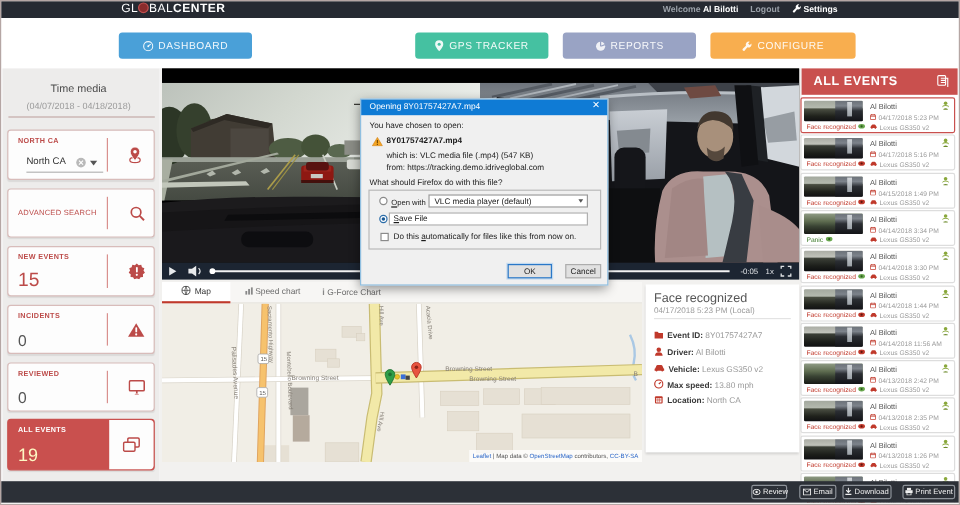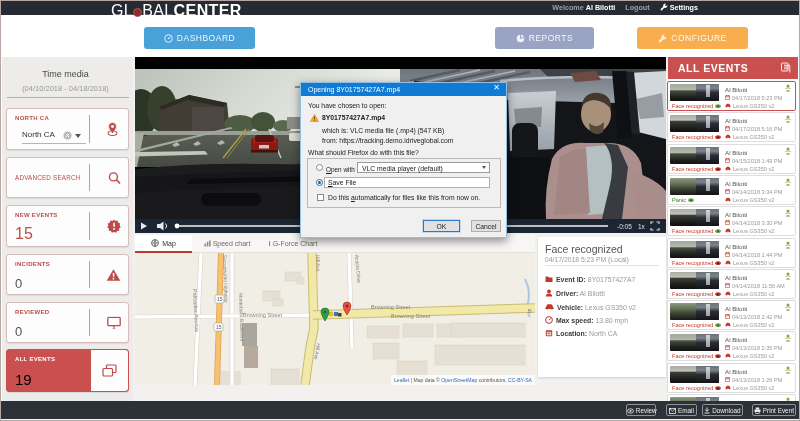--- a/index.html
+++ b/index.html
@@ -3,45 +3,45 @@
 <meta charset="utf-8">
 <style>
 * { margin:0; padding:0; box-sizing:border-box; }
 html,body { width:800px; height:421px; overflow:hidden; background:#fff; font-family:"Liberation Sans", sans-serif; }
 #page { position:absolute; left:0; top:0; width:800px; height:421px; background:#fff; }
 #pgborder { left:0; top:0; width:800px; height:421px; box-shadow: inset 0 0 0 1px #b5a6a4; z-index:50; pointer-events:none; }
 .abs { position:absolute; }
 
 
 #hdr { left:1px; top:1px; width:798px; height:14px; background:#262a32; }
-#logo { left:111px; top:1.5px; font-size:16px; color:#fff; letter-spacing:0.4px; white-space:nowrap; }
+#logo { left:101px; top:1.5px; font-size:10px; color:#fff; letter-spacing:0.4px; white-space:nowrap; }
 #logo b { font-weight:bold; }
 .logo-o { display:inline-block; width:9px; height:9px; border-radius:50%; background:#8a2c2c; border:1.5px solid #c05050; vertical-align:-1px; }
 #hdr-right { right:102px; top:2.5px; font-size:7.2px; color:#9aa0a8; white-space:nowrap;font-weight:bold; }
 #hdr-right b { color:#fff; }
 #hdr-right .sp { display:inline-block; width:10px; }
 
 
-.navbtn { top:27px; height:22px; border-radius:3px; color:rgba(255,255,255,0.92); font-size:8.5px; letter-spacing:0.5px; text-align:center; line-height:22px; white-space:nowrap;margin-left:45px; }
+.navbtn { top:27px; height:22px; border-radius:3px; color:rgba(255,255,255,0.92); font-size:8.5px; letter-spacing:0.5px; text-align:center; line-height:22px; white-space:nowrap; }
 .navbtn svg { vertical-align:-2px; margin-right:4px; }
 #nav-ev:after { content:""; position:absolute; left:50%; margin-left:-5px; top:21px; border-left:5px solid transparent; border-right:5px solid transparent; border-top:5px solid #c84f4c; }
 
 
 #lsb { left:2px; top:57px; width:131px; height:344px; background:#edeceb; }
 #tp1 { left:0; top:69px; width:131px; text-align:center; font-size:9px; color:#4a4a4a; }
 #tp2 { left:0; top:84px; width:131px; text-align:center; font-size:7.5px; color:#9a9a9a; }
 #tphr { left:7px; top:97px; width:122px; border-top:1px solid #c4aaa8; }
 .card { left:6px; width:123px; background:#fdfdfd; border:1px solid #d8bcba; border-radius:3px; box-shadow:0 1px 1px rgba(0,0,0,0.08); }
 .card .divv { position:absolute; right:38px; top:6px; bottom:6px; border-left:1px solid #d9908e; }
 .card .lbl { position:absolute; left:8px; top:6px; font-size:6px; letter-spacing:0.3px; color:#bc4b49; font-weight:bold; }
 .card .num { position:absolute; left:8px; bottom:3px; font-size:16px; color:#bc4b49; }
 .card .ic { position:absolute; right:7px; top:50%; transform:translateY(-50%); }
 #card6 { background:#c9504e; border-color:#c9504e; }
 #card6 .lbl { color:#fff; }
-#card6 .num { color:#000000; }
+#card6 .num { color:#fef9c3; }
 #card6 .icbox { position:absolute; right:0; top:0; bottom:0; width:37px; background:#fdfdfd; border-radius:0 3px 3px 0; }
 
 
 #video { left:135px; top:57px; width:531px; height:162px; background:#000; overflow:hidden; }
 #vctrl { left:135px; top:219px; width:531px; height:14px; background:#1c2532; color:#cfd4da; }
 #tabbar { left:135px; top:235px; width:400px; height:18px; background:#f7f6f4; border-bottom:1px solid #e3e0da; }
 .tab { position:absolute; top:0; height:18px; line-height:18px; font-size:7px; color:#6b6b6b; white-space:nowrap; }
 #tab1 { left:0; width:57px; background:#fff; border-bottom:2px solid #c0392b; color:#333; text-align:center; }
 #map { left:135px; top:253px; width:400px; height:132px; background:#f1eee6; overflow:hidden; }
 
@@ -87,32 +87,36 @@
   <div id="logo" class="abs">GL<span class="logo-o"></span>BAL<b>CENTER</b></div>
   <div id="hdr-right" class="abs">Welcome <b>Al Bilotti</b><span class="sp"></span>Logout<span class="sp"></span><b><svg width="8" height="8" viewBox="0 0 9 9" style="vertical-align:-1px;">
           <path d="M8.2,2.2 A2.6,2.6 0 0 1 4.8,5.4 L2.6,8 A1,1 0 0 1 1,6.6 L3.6,4.2 A2.6,2.6 0 0 1 6.8,0.8 L5.4,2.2 L6.8,3.6 Z" fill="#fff"></path>
         </svg> Settings</b></div>
 
   <div id="nav-db" class="navbtn abs" style="left:99px; width:111px; background:#4aa0d8;"><svg width="9" height="9" viewBox="0 0 9 9">
         <circle cx="4.5" cy="4.5" r="3.8" fill="none" stroke="#fff" stroke-width="0.9" opacity="0.9"></circle>
         <path d="M4.5,4.5 L6.6,2.8" stroke="#fff" stroke-width="0.9" opacity="0.9"></path>
         <circle cx="4.5" cy="4.5" r="0.8" fill="#fff" opacity="0.9"></circle>
       </svg>DASHBOARD</div>
-  <div id="nav-rep" class="navbtn abs" style="left:450px; width:99px; background:#99a3c4;"><svg width="9" height="9" viewBox="0 0 9 9">
+  <div id="nav-gps" class="navbtn abs" style="left:346px; width:111px; background:#45c1a1;"><svg width="8" height="10" viewBox="0 0 8 10">
+        <path d="M4,0.5 a3.4,3.4 0 0 1 3.4,3.4 q0,2.2 -3.4,5.8 q-3.4,-3.6 -3.4,-5.8 a3.4,3.4 0 0 1 3.4,-3.4 Z" fill="#fff" opacity="0.9"></path>
+        <circle cx="4" cy="3.9" r="1.3" fill="#45c1a1"></circle>
+      </svg>GPS TRACKER</div>
+  <div id="nav-rep" class="navbtn abs" style="left:469px; width:111px; background:#99a3c4;"><svg width="9" height="9" viewBox="0 0 9 9">
         <circle cx="4.5" cy="4.5" r="3.8" fill="#fff" opacity="0.85"></circle>
         <path d="M4.5,4.5 L4.5,0.4 M4.5,4.5 L8.3,3.2" stroke="#99a3c4" stroke-width="1"></path>
       </svg>REPORTS</div>
-  <div id="nav-cfg" class="navbtn abs" style="left:592px; width:111px; background:#f8ae4f;"><svg width="9" height="9" viewBox="0 0 9 9">
+  <div id="nav-cfg" class="navbtn abs" style="left:592px; width:121px; background:#f8ae4f;"><svg width="9" height="9" viewBox="0 0 9 9">
         <path d="M8.2,2.2 A2.6,2.6 0 0 1 4.8,5.4 L2.6,8 A1,1 0 0 1 1,6.6 L3.6,4.2 A2.6,2.6 0 0 1 6.8,0.8 L5.4,2.2 L6.8,3.6 Z" fill="#fff" opacity="0.9"></path>
       </svg>CONFIGURE</div>
 
   <div id="lsb" class="abs"></div>
   <div class="abs" style="left:133px; top:57px; width:535px; height:344px; background:#f2f1ef;"></div>
   <div id="tp1" class="abs">Time media</div>
-  <div id="tp2" class="abs">(04/10/2018 - 04/18/2018)</div>
+  <div id="tp2" class="abs">(04/07/2018 - 04/18/2018)</div>
   <div id="tphr" class="abs"></div>
 
   <div id="card1" class="card abs" style="top:108px; height:42px;">
     <div class="lbl">NORTH CA</div>
     <div style="position:absolute; left:15px; top:21px; font-size:8px; color:#333;">North CA</div>
     <svg style="position:absolute; left:56px; top:22px;" width="9" height="9" viewBox="0 0 9 9">
         <circle cx="4.5" cy="4.5" r="4" fill="#b9b9b9"></circle>
         <path d="M2.8,2.8 L6.2,6.2 M6.2,2.8 L2.8,6.2" stroke="#fff" stroke-width="1"></path>
       </svg>
     <div style="position:absolute; left:68px; top:25px; width:0; height:0; border-left:3.5px solid transparent; border-right:3.5px solid transparent; border-top:4px solid #555;"></div>

